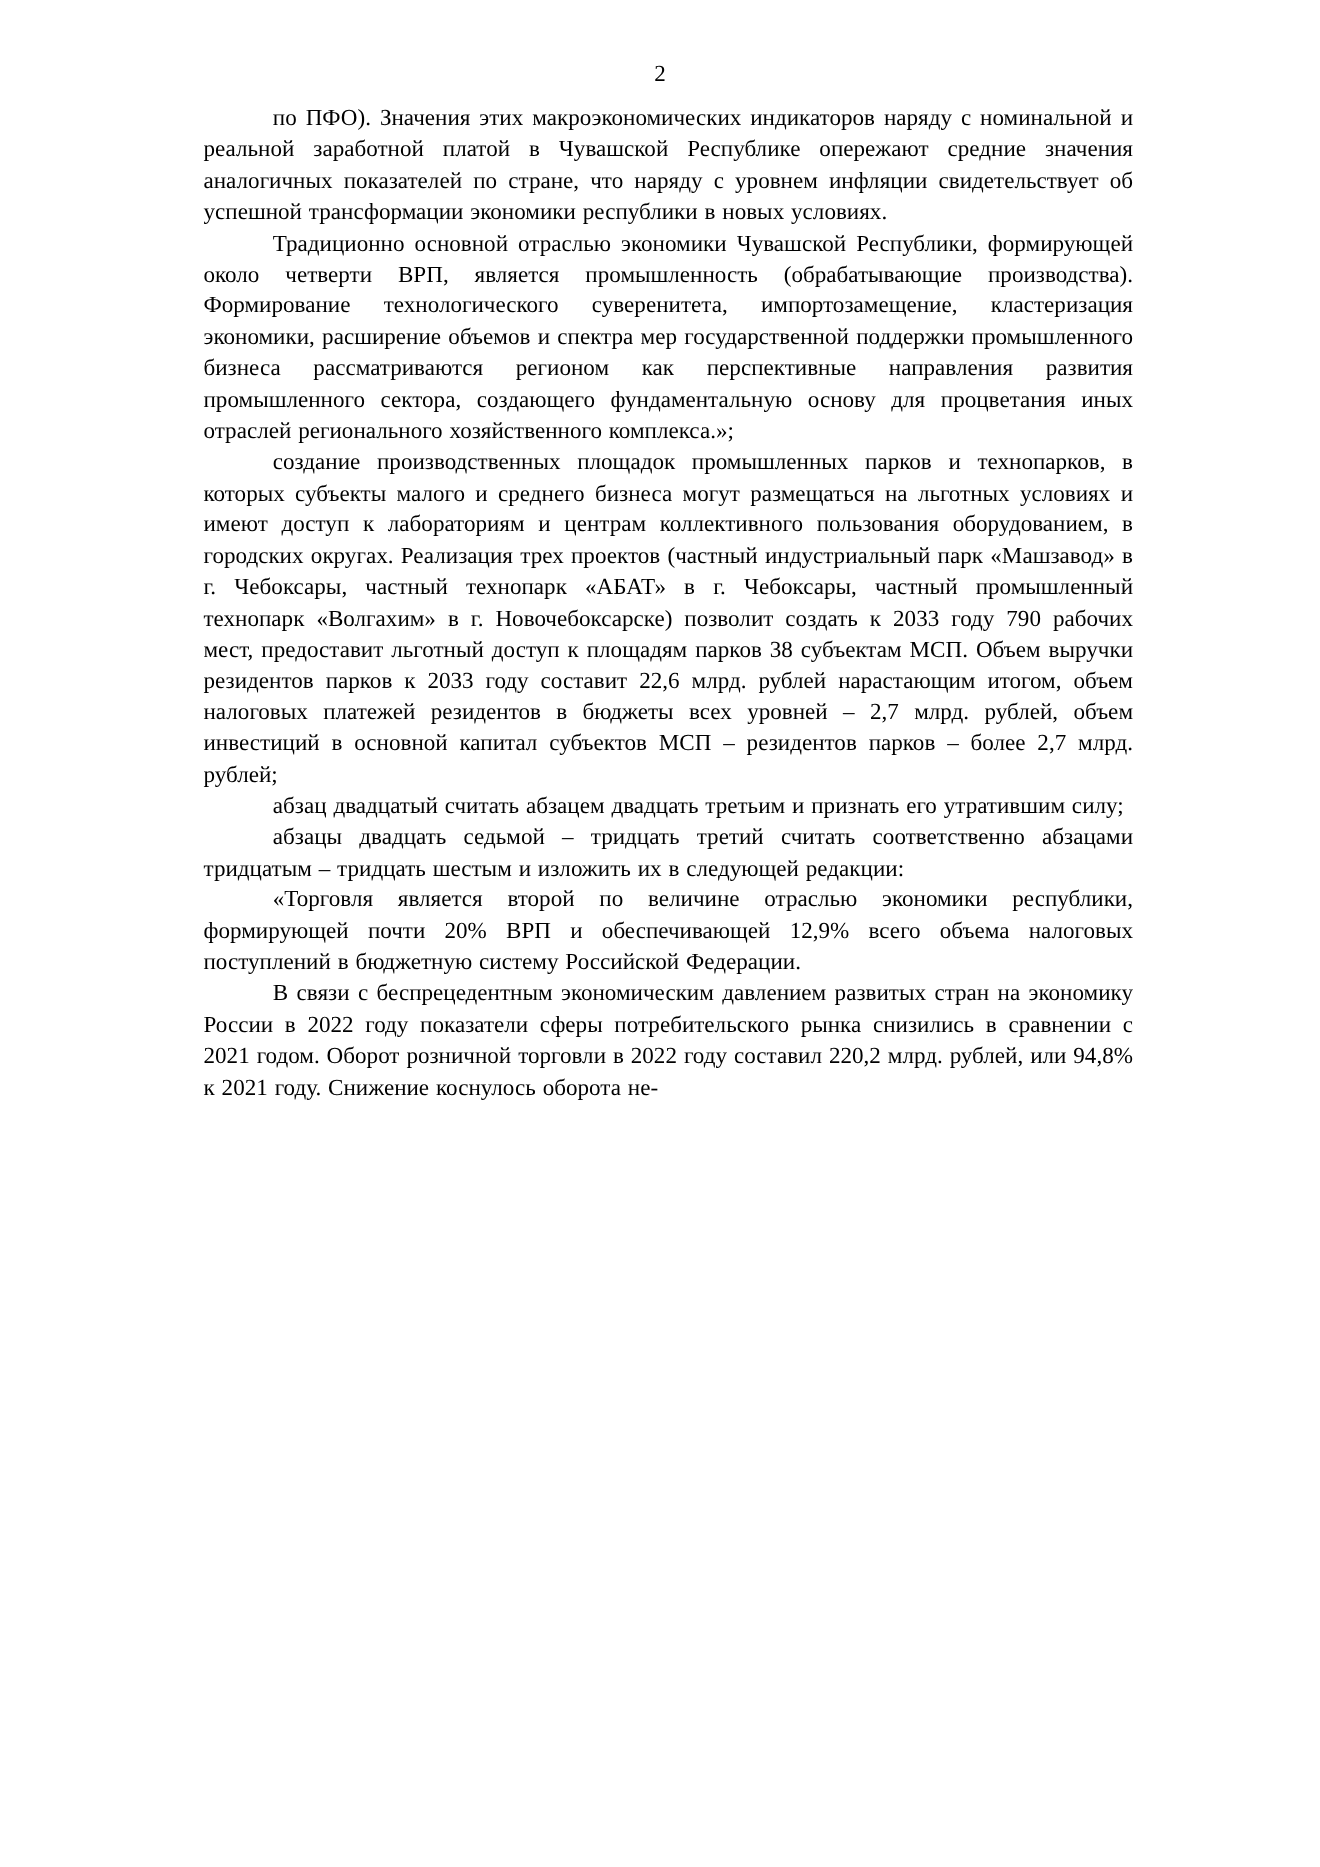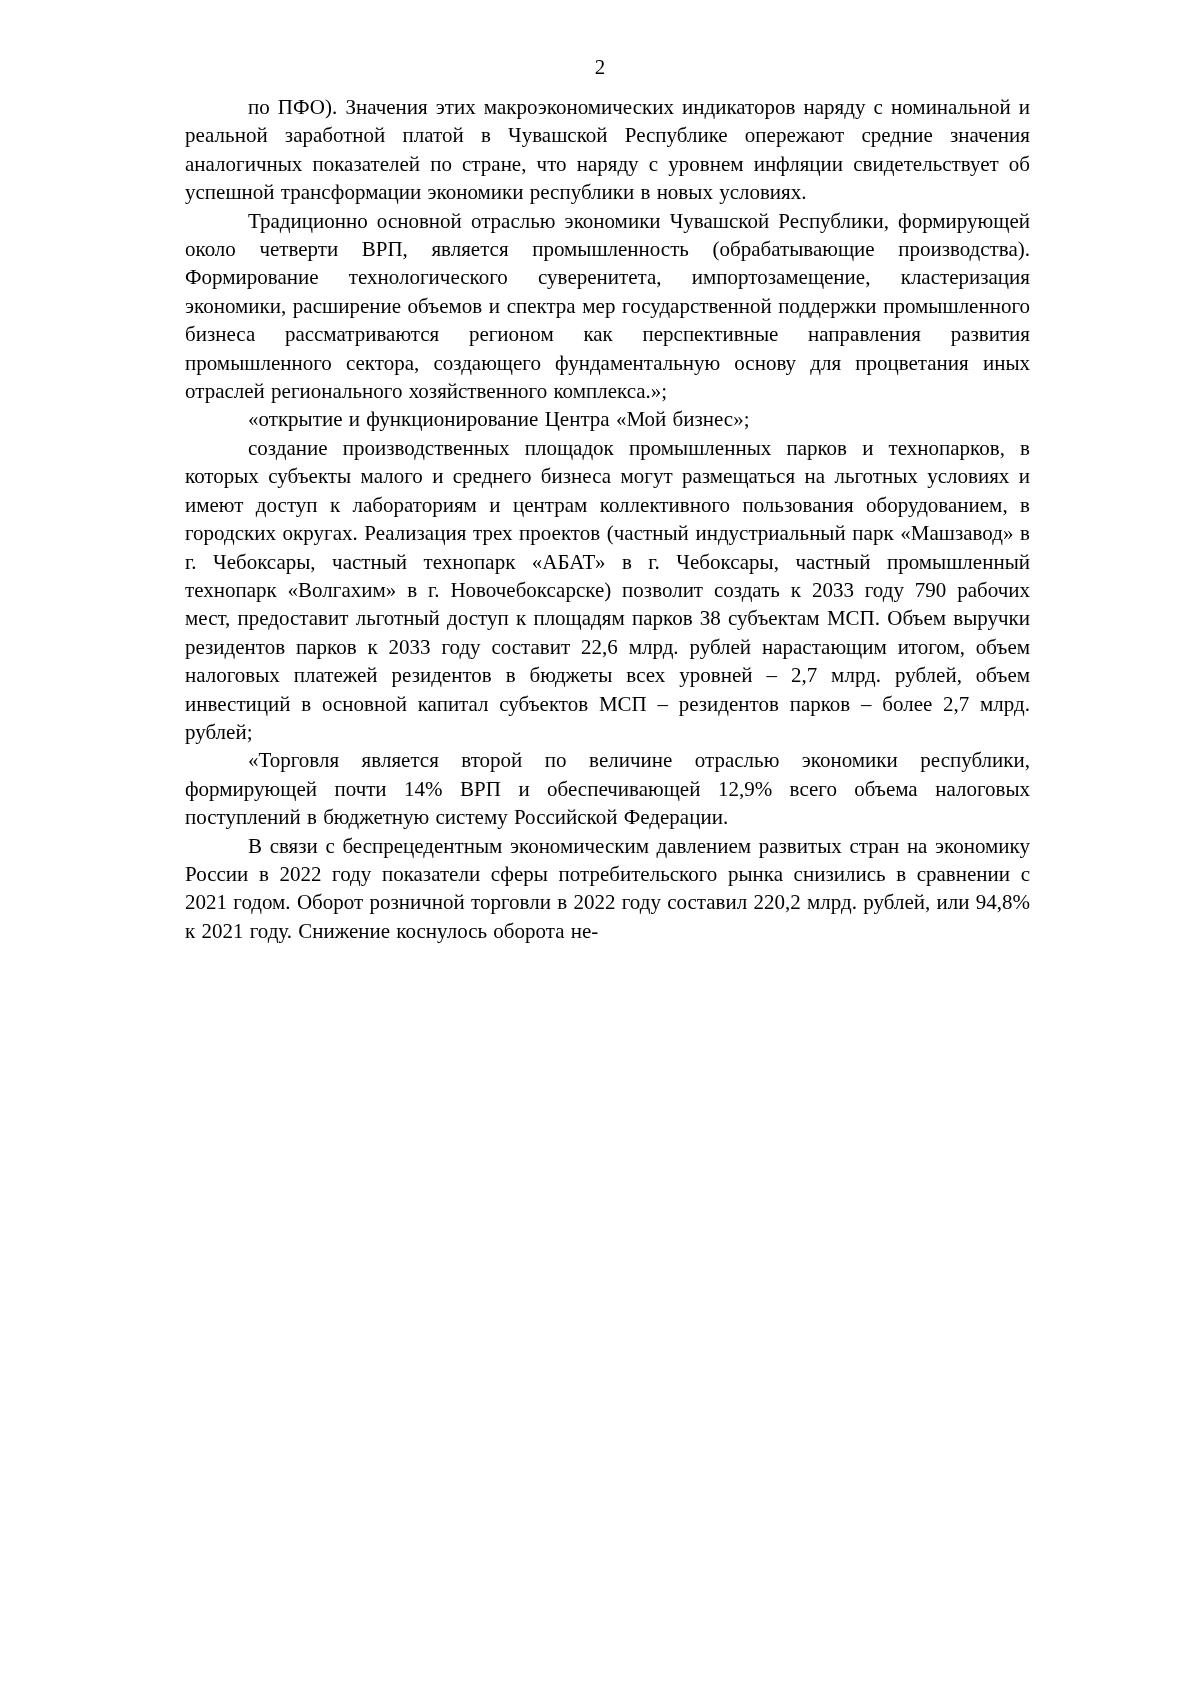--- a/index.html
+++ b/index.html
@@ -36,18 +36,19 @@
   }
 </style>
 </head>
 <body>
 
 <div class="page">
   <div class="page-number">2</div>
   <div class="content">
     <p>по ПФО). Значения этих макроэкономических индикаторов наряду с номинальной и реальной заработной платой в Чувашской Республике опережают средние значения аналогичных показателей по стране, что наряду с уровнем инфляции свидетельствует об успешной трансформации экономики республики в новых условиях.</p>
     <p>Традиционно основной отраслью экономики Чувашской Республики, формирующей около четверти ВРП, является промышленность (обрабатывающие производства). Формирование технологического суверенитета, импортозамещение, кластеризация экономики, расширение объемов и спектра мер государственной поддержки промышленного бизнеса рассматриваются регионом как перспективные направления развития промышленного сектора, создающего фундаментальную основу для процветания иных отраслей регионального хозяйственного комплекса.»;</p>
-    <p>«открытие и функционирование Центра «Мой бизнес»;</p>
     <p>создание производственных площадок промышленных парков и технопарков, в которых субъекты малого и среднего бизнеса могут размещаться на льготных условиях и имеют доступ к лабораториям и центрам коллективного пользования оборудованием, в городских округах. Реализация трех проектов (частный индустриальный парк «Машзавод» в г. Чебоксары, частный технопарк «АБАТ» в г. Чебоксары, частный промышленный технопарк «Волгахим» в г. Новочебоксарске) позволит создать к 2033 году 790 рабочих мест, предоставит льготный доступ к площадям парков 38 субъектам МСП. Объем выручки резидентов парков к 2033 году составит 22,6 млрд. рублей нарастающим итогом, объем налоговых платежей резидентов в бюджеты всех уровней – 2,7 млрд. рублей, объем инвестиций в основной капитал субъектов МСП – резидентов парков – более 2,7 млрд. рублей;</p>
-    <p>«Торговля является второй по величине отраслью экономики республики, формирующей почти 14% ВРП и обеспечивающей 12,9% всего объема налоговых поступлений в бюджетную систему Российской Федерации.</p>
+    <p>абзац двадцатый считать абзацем двадцать третьим и признать его утратившим силу;</p>
+    <p>абзацы двадцать седьмой – тридцать третий считать соответственно абзацами тридцатым – тридцать шестым и изложить их в следующей редакции:</p>
+    <p>«Торговля является второй по величине отраслью экономики республики, формирующей почти 20% ВРП и обеспечивающей 12,9% всего объема налоговых поступлений в бюджетную систему Российской Федерации.</p>
     <p>В связи с беспрецедентным экономическим давлением развитых стран на экономику России в 2022 году показатели сферы потребительского рынка снизились в сравнении с 2021 годом. Оборот розничной торговли в 2022 году составил 220,2 млрд. рублей, или 94,8% к 2021 году. Снижение коснулось оборота не-</p>
   </div>
 </div>
 
 </body></html>

